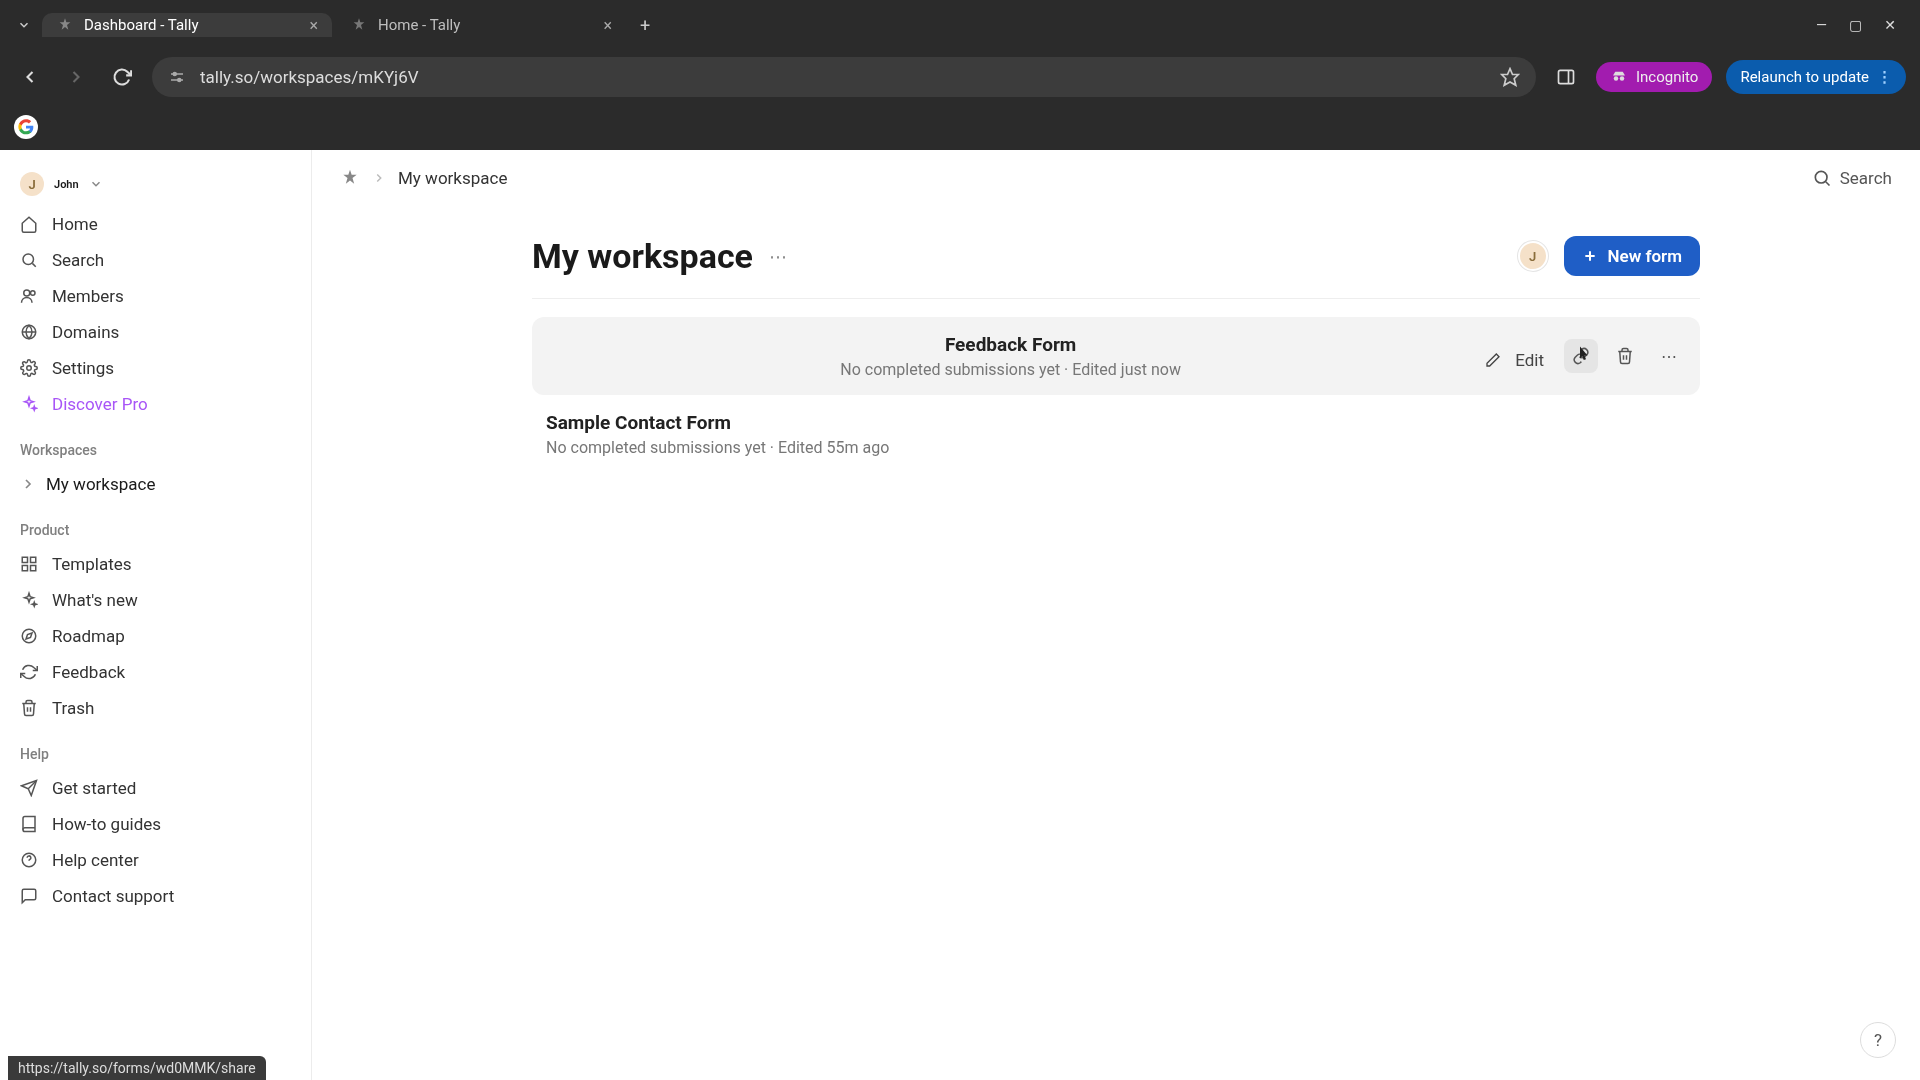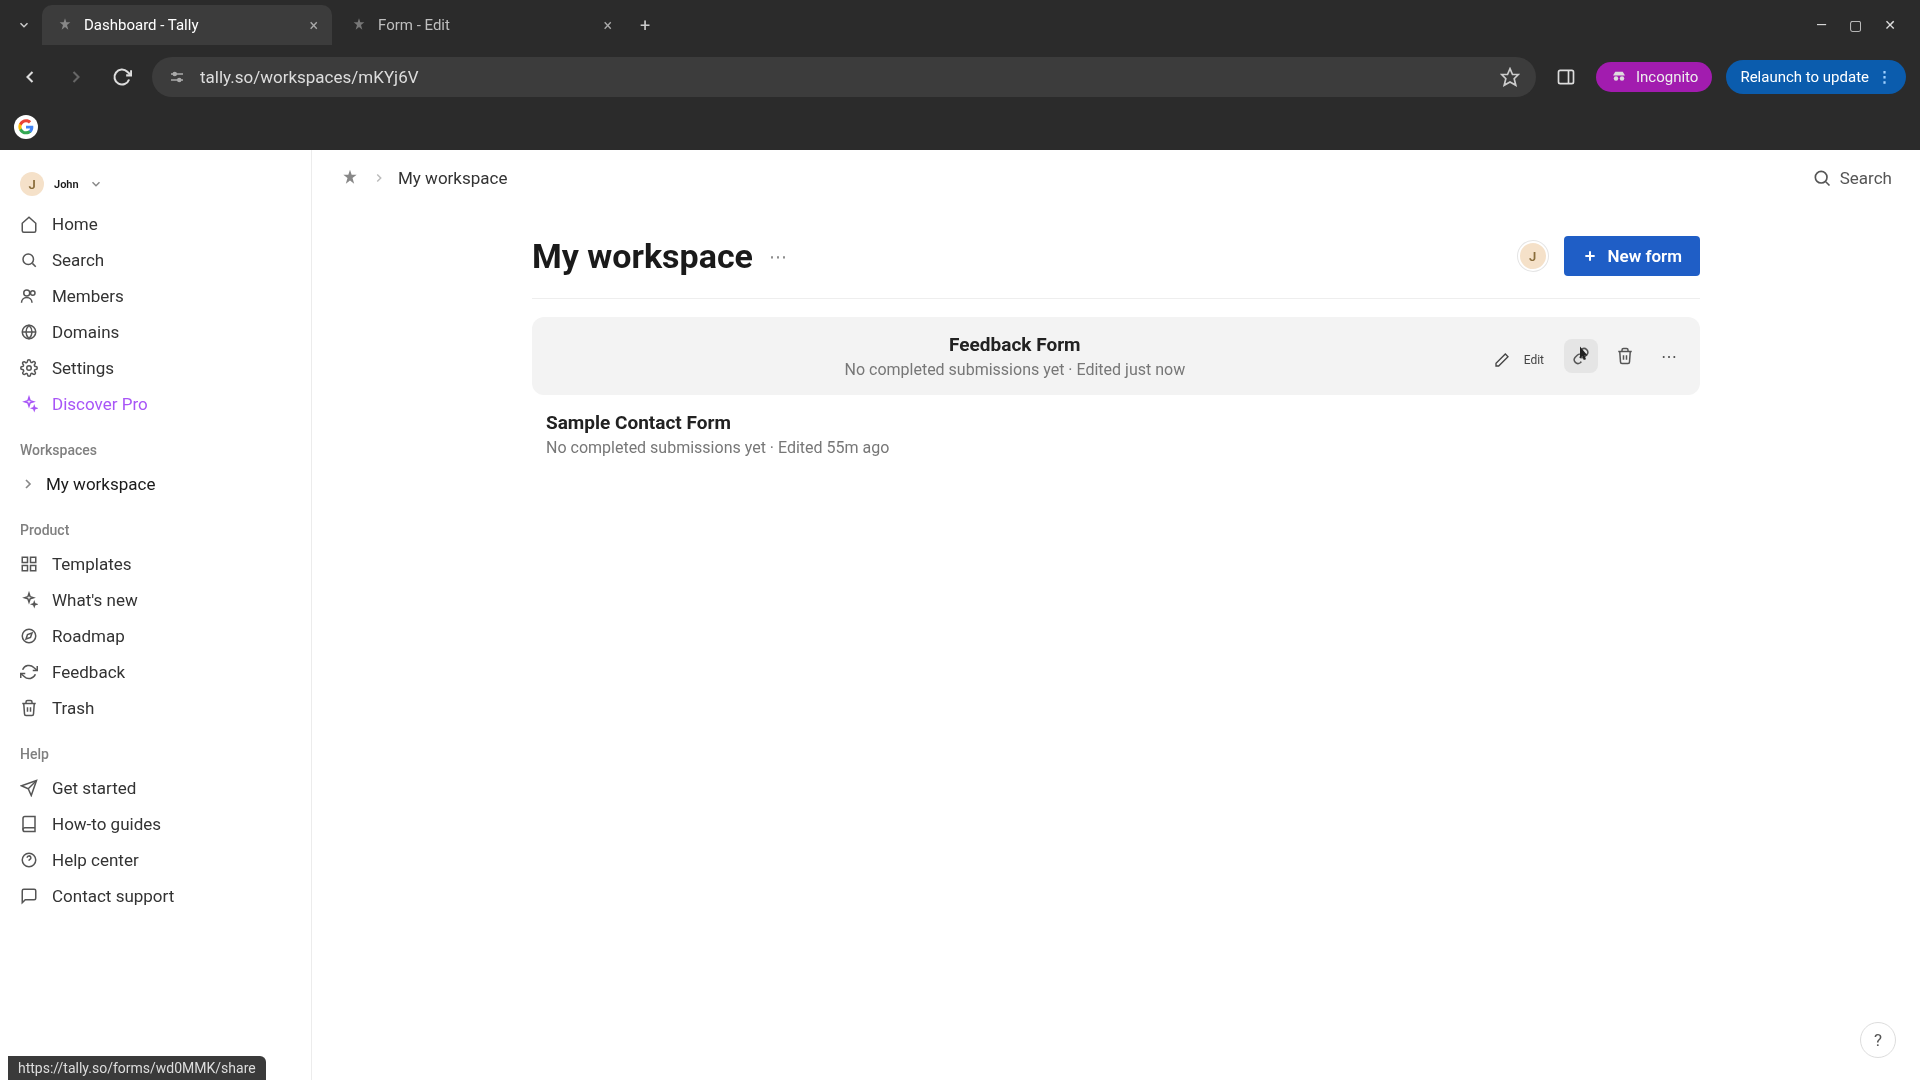--- a/index.html
+++ b/index.html
@@ -2,21 +2,21 @@
 <html><head>
 <meta charset="utf-8">
 <style>
 * { margin: 0; padding: 0; box-sizing: border-box; font-family: -apple-system, BlinkMacSystemFont, "Segoe UI", Roboto, sans-serif; }
 body { width: 1920px; height: 1080px; overflow: hidden; background: #fff; transform-origin: top left; }
 
 
 .browser-chrome { background: #2b2b2b; height: 150px; color: #e8e8e8; }
 .tab-bar { display: flex; align-items: center; height: 50px; padding: 0 10px; gap: 4px; }
 .tab-dropdown { width: 28px; height: 28px; display:flex; align-items:center; justify-content:center; border-radius:4px; }
-.tab { display: flex; align-items: center; gap: 10px; padding: 0 14px; height: 40px; border-radius: 10px 10px 0 0; width: 290px; font-size: 15px; }
+.tab { display: flex; align-items: center; gap: 10px; padding: 0 14px; height: 24px; border-radius: 10px 10px 0 0; width: 290px; font-size: 15px; }
 .tab.active { background: #3c3c3c; color: #fff; }
 .tab.inactive { color: #bfbfbf; }
 .tab-favicon { width:18px; height:18px; display:flex; align-items:center; justify-content:center; }
 .tab-title { flex:1; white-space:nowrap; overflow:hidden; text-overflow:ellipsis; }
 .tab-close { font-size:16px; color:#aaa; }
 .new-tab { width:30px; height:30px; display:flex; align-items:center; justify-content:center; font-size:18px; color:#ccc; }
 .window-controls { margin-left:auto; display:flex; gap: 22px; padding-right: 14px; }
 .window-controls span { color:#ddd; font-size:14px; }
 
 .addr-bar { display:flex; align-items:center; height:54px; padding: 0 14px; gap: 14px; background:#2b2b2b; }
@@ -59,30 +59,30 @@
 .crumb { font-size:17px; color:#333; }
 .topbar-spacer { flex:1; }
 .search-top { display:flex; align-items:center; gap:8px; color:#555; font-size:17px; }
 
 .content { padding: 30px 220px; }
 .workspace-header { display:flex; align-items:center; gap: 16px; padding-bottom: 22px; border-bottom:1px solid #eee; }
 .ws-title { font-size:34px; font-weight:700; }
 .ws-menu { color:#888; font-size:18px; letter-spacing:2px; }
 .ws-spacer { flex:1; }
 .ws-avatar { width:30px; height:30px; border-radius:50%; background:#f5e1c9; color:#8a6d3b; display:flex; align-items:center; justify-content:center; font-size:13px; font-weight:600; border:2px solid #fff; box-shadow:0 0 0 1px #e5e5e5; }
-.new-form-btn { background:#1f5ec6; color:#fff; padding:10px 18px; border-radius:4px; display:flex; align-items:center; gap:10px; font-size:17px; font-weight:600; }
+.new-form-btn { background:#1f5ec6; color:#fff; padding:10px 18px; border-radius:12px; display:flex; align-items:center; gap:10px; font-size:17px; font-weight:600; }
 
 .form-list { margin-top: 18px; }
 .form-row { padding: 16px 14px; border-radius:12px; display:flex; align-items:center; }
 .form-row.hovered { background:#f3f3f3;text-align:center; }
 .form-info { flex:1; }
 .form-title { font-size:19px; font-weight:700; color:#222; }
 .form-meta { font-size:16px; color:#777; margin-top:4px; }
 .form-actions { display:flex; align-items:center; gap: 10px; }
-.action-btn { display:flex; align-items:center; gap:14px; padding:6px 10px; border-radius:8px; color:#444; font-size:12px;margin-top:8px; }
+.action-btn { display:flex; align-items:center; gap:14px; padding:6px 10px; border-radius:8px; color:#444; font-size:17px;margin-top:8px; }
 .icon-btn { width:34px; height:34px; display:flex; align-items:center; justify-content:center; border-radius:8px; color:#555; }
 .icon-btn.highlight { background:#e5e5e5; }
 
 .status-link { position:absolute; bottom:0; left:8px; background:#3a3a3a; color:#ddd; font-size:14px; padding:4px 10px; border-radius: 0 6px 0 0; }
 
 .help-fab { position:absolute; bottom:22px; right:24px; width:36px; height:36px; border-radius:50%; border:1px solid #ddd; display:flex; align-items:center; justify-content:center; color:#555; font-size:17px; background:#fff; }
 
 svg { display:block; }
 </style>
 </head>
@@ -103,21 +103,21 @@
       </span>
       <span class="tab-title">Dashboard - Tally</span>
       <span class="tab-close">×</span>
     </div>
     <div class="tab inactive">
       <span class="tab-favicon">
         <svg width="16" height="16" viewBox="0 0 24 24" fill="#777">
             <path d="M12 2l2 6h6l-5 4 2 7-5-4-5 4 2-7-5-4h6z"></path>
           </svg>
       </span>
-      <span class="tab-title">Form - Edit</span>
+      <span class="tab-title">Home - Tally</span>
       <span class="tab-close">×</span>
     </div>
     <div class="new-tab">+</div>
     <div class="window-controls">
       <span>—</span>
       <span>▢</span>
       <span>✕</span>
     </div>
   </div>
 

